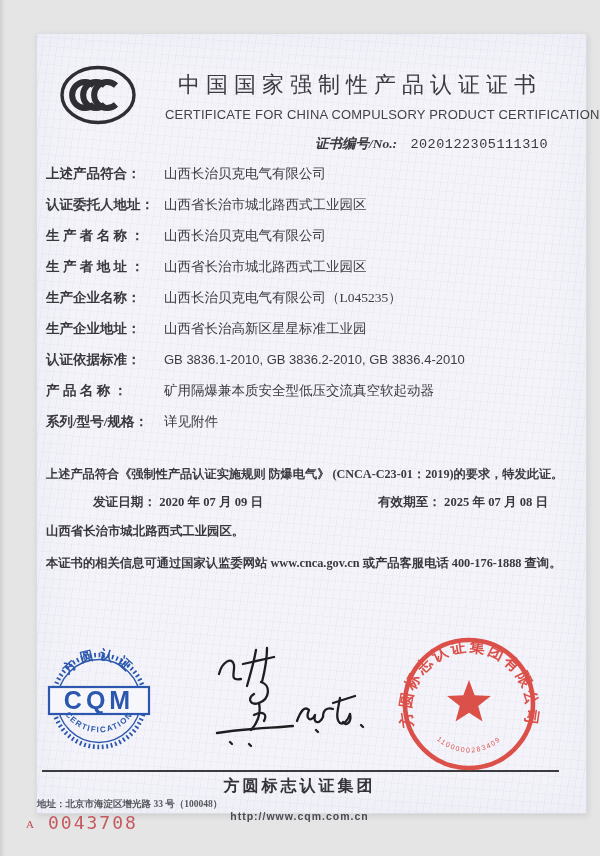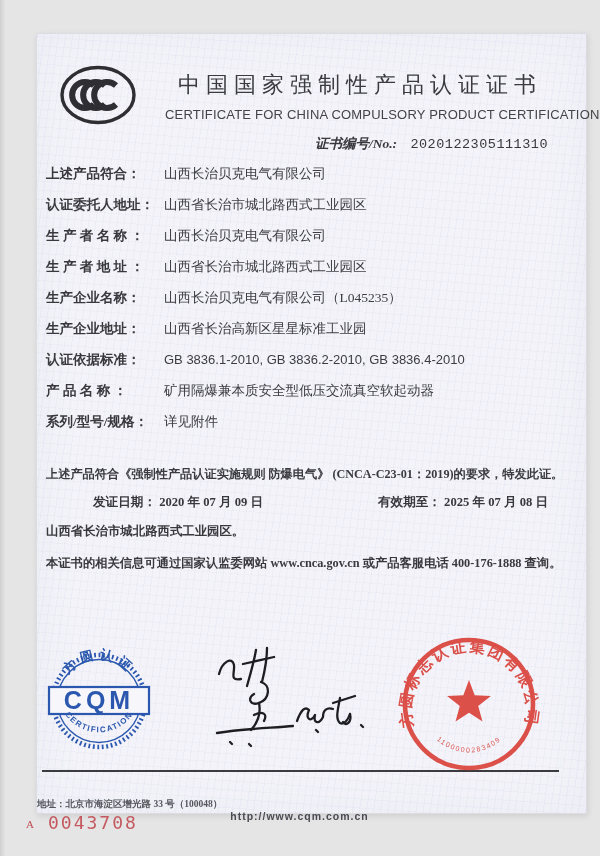--- a/index.html
+++ b/index.html
@@ -199,20 +199,21 @@
         <text font-size="15.5" font-weight="bold" fill="#d93a32" letter-spacing="2.5">
           <textPath href="#sealTop" startOffset="50%" text-anchor="middle">方圆标志认证集团有限公司</textPath>
         </text>
         <text font-size="7" fill="#d93a32" letter-spacing="1.6" font-family="Liberation Sans, sans-serif">
           <textPath href="#sealBot" startOffset="50%" text-anchor="middle">1100000283409</textPath>
         </text>
         <path fill="#d93a32" d="M75,51 L80.7,66.2 L96.9,66.9 L84.2,77 L88.5,92.6 L75,83.7 L61.5,92.6 L65.8,77 L53.1,66.9 L69.3,66.2 Z"></path>
       </g>
     </svg>
 
+    <div class="org-name">方圆标志认证集团</div>
     <div class="org-address">地址：北京市海淀区增光路 33 号（100048）</div>
     <div class="org-website">http://www.cqm.com.cn</div>
   </div>
 
   <div class="serial">
     <span class="pfx">A</span>
     <span class="num">0043708</span>
   </div>
 </div>
 

